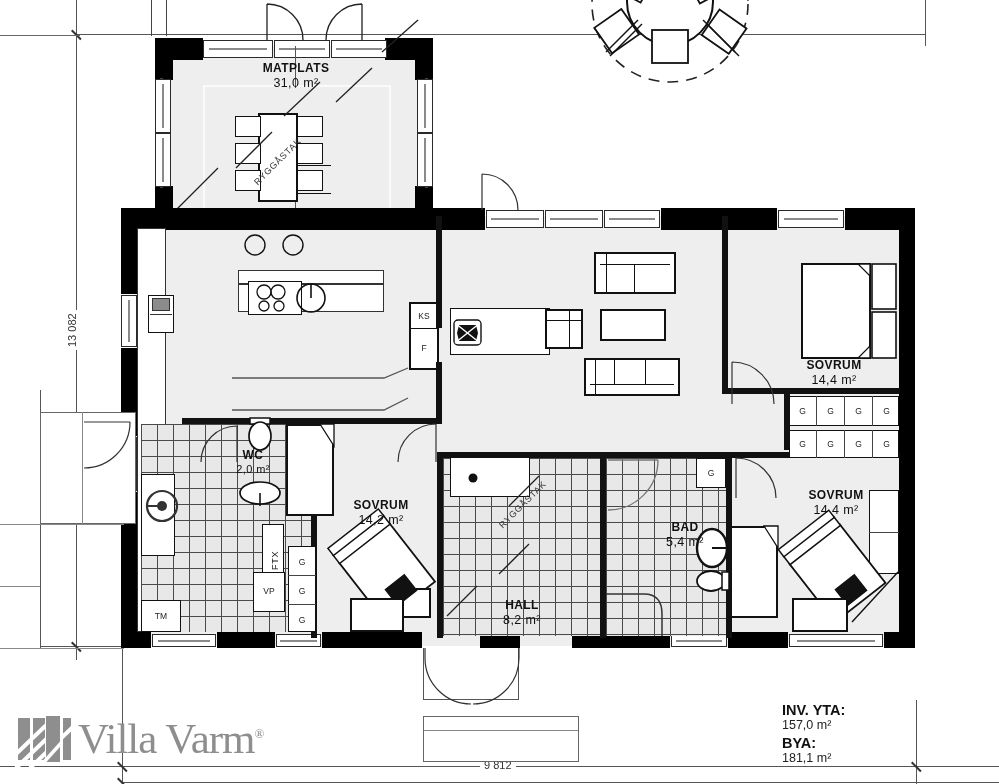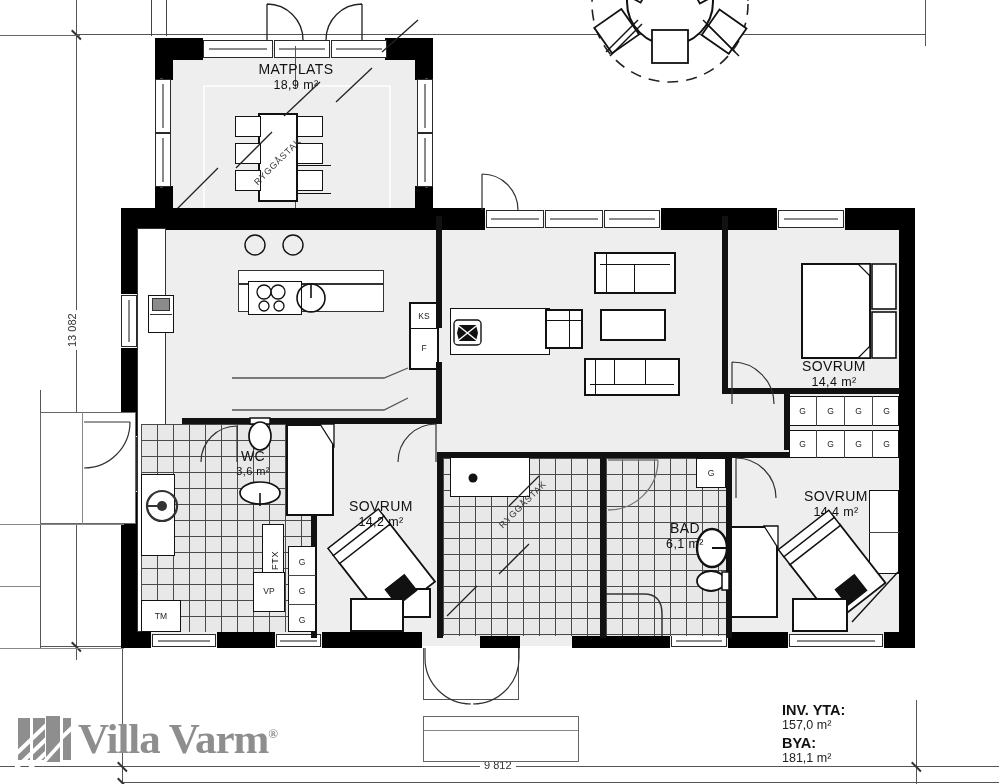--- a/index.html
+++ b/index.html
@@ -72,21 +72,21 @@
   }
   
   .rlabel {
     position: absolute;
     text-align: center;
     color: #111111;
     font-weight: bold;
     letter-spacing: .4px;
     white-space: nowrap;
   }
-  .rname { font-size: 14px; font-weight: normal; }
+  .rname { font-size: 12px; font-weight: bold; }
   .rarea { font-size: 12.5px; font-weight: normal; margin-top: 1px; }
   .minilabel {
     position: absolute;
     font-size: 8.5px;
     color: #222222;
     text-align: center;
     white-space: nowrap;
   }
   .ridge {
     position: absolute;
@@ -119,21 +119,20 @@
   .infokey { font-size: 14.5px; font-weight: bold; color: #111111; }
   .infoval { font-size: 12.5px; color: #222222; margin-bottom: 3px; }
   
   #logo { position: absolute; left: 16px; top: 714px; display: flex; align-items: center; }
   #logotext {
     font-family: "Liberation Serif", serif;
     font-size: 43px;
     color: #8e8e8e;
     letter-spacing: -1px;
     line-height: 1;
-    font-weight: bold;
   }
   #logoreg { font-size: 13px; vertical-align: super; color: #8e8e8e; }
   
   .win {
     position: absolute;
     background: #ffffff;
     border: 1.2px solid #2a2a2a;
   }
   .win::after {
     content:"";
@@ -246,21 +245,21 @@
       <line x1="70" y1="122" x2="106" y2="86"></line>
       <line x1="118" y1="70" x2="154" y2="36"></line>
       <line x1="170" y1="56" x2="206" y2="22"></line>
       <line x1="216" y1="6" x2="252" y2="-26"></line>
     </g>
   </svg>
   <div class="ridge" style="left:252px; top:180px; transform:rotate(-45deg);">RYGGÅSTAK</div>
 
   <div class="rlabel" style="left:196px; top:61px; width:200px;">
     <div class="rname">MATPLATS</div>
-    <div class="rarea">18,9 m²</div>
+    <div class="rarea">31,0 m²</div>
   </div>
 
   <div class="room" style="left:135px; top:216px; width:780px; height:430px;"></div>
 
   <div class="wall" style="left:121px; top:208px; width:364px; height:22px;"></div>
   <div class="wall" style="left:661px; top:208px; width:116px; height:22px;"></div>
   <div class="wall" style="left:845px; top:208px; width:70px;  height:22px;"></div>
   <div class="wall" style="left:899px; top:208px; width:16px;  height:440px;"></div>
   <div class="wall" style="left:121px; top:208px; width:16px;  height:86px;"></div>
   <div class="wall" style="left:121px; top:348px; width:16px;  height:88px;"></div>
@@ -394,21 +393,21 @@
   <svg style="left:242px; top:418px; width:36px; height:36px;">
     <rect x="8" y="0" width="20" height="6" fill="#fff" stroke="#111" stroke-width="1.5"></rect>
     <ellipse cx="18" cy="18" rx="11" ry="14" fill="#fff" stroke="#111" stroke-width="1.7"></ellipse>
   </svg>
   <svg style="left:238px; top:480px; width:44px; height:28px;">
     <ellipse cx="22" cy="13" rx="20" ry="11" fill="#fff" stroke="#111" stroke-width="1.7"></ellipse>
     <line x1="22" y1="13" x2="22" y2="26" stroke="#111" stroke-width="1.6"></line>
   </svg>
   <div class="rlabel" style="left:222px; top:448px; width:62px;">
     <div class="rname">WC</div>
-    <div class="rarea" style="font-size:11px;">3,6 m²</div>
+    <div class="rarea" style="font-size:11px;">2,0 m²</div>
   </div>
 
   <div class="furn" style="left:288px; top:546px; width:28px; height:86px;"></div>
   <div class="line" style="left:288px; top:575px; width:28px; height:1.3px; background:#444;"></div>
   <div class="line" style="left:288px; top:604px; width:28px; height:1.3px; background:#444;"></div>
   <div class="minilabel" style="left:288px; top:557px; width:28px;">G</div>
   <div class="minilabel" style="left:288px; top:586px; width:28px;">G</div>
   <div class="minilabel" style="left:288px; top:615px; width:28px;">G</div>
 
   <div class="furn2" style="left:286px; top:424px; width:48px; height:92px; left:286px;"></div>
@@ -443,40 +442,44 @@
     <circle cx="8" cy="8" r="4.5" fill="#111"></circle>
   </svg>
   <svg style="left:443px; top:458px; width:160px; height:180px;">
     <g stroke="#222" stroke-width="1.3">
       <line x1="4" y1="158" x2="34" y2="128"></line>
       <line x1="56" y1="116" x2="86" y2="86"></line>
       <line x1="66" y1="48" x2="96" y2="18"></line>
     </g>
   </svg>
   <div class="ridge" style="left:497px; top:523px; transform:rotate(-45deg);">RYGGÅSTAK</div>
+  <div class="rlabel" style="left:472px; top:598px; width:100px;">
+    <div class="rname">HALL</div>
+    <div class="rarea">8,2 m²</div>
+  </div>
 
   <div class="furn" style="left:696px; top:458px; width:30px; height:30px;"></div>
   <div class="minilabel" style="left:696px; top:468px; width:30px;">G</div>
   <svg style="left:606px; top:458px; width:60px; height:60px;">
     <path d="M2 2 L52 2 M52 2 A50 50 0 0 1 2 52" fill="none" stroke="#777" stroke-width="1.3"></path>
   </svg>
   <svg style="left:694px; top:528px; width:40px; height:40px;">
     <ellipse cx="18" cy="20" rx="15" ry="19" fill="#fff" stroke="#111" stroke-width="2.4"></ellipse>
     <line x1="18" y1="20" x2="34" y2="20" stroke="#111" stroke-width="2"></line>
   </svg>
   <svg style="left:696px; top:568px; width:36px; height:26px;">
     <ellipse cx="15" cy="13" rx="14" ry="10" fill="#fff" stroke="#111" stroke-width="1.8"></ellipse>
     <rect x="26" y="4" width="7" height="18" fill="#fff" stroke="#111" stroke-width="1.5"></rect>
   </svg>
   <svg style="left:606px; top:592px; width:70px; height:46px;">
     <path d="M0 2 L38 2 Q56 2 56 22 L56 44" fill="none" stroke="#333" stroke-width="1.5"></path>
   </svg>
   <div class="rlabel" style="left:643px; top:520px; width:84px;">
     <div class="rname">BAD</div>
-    <div class="rarea">6,1 m²</div>
+    <div class="rarea">5,4 m²</div>
   </div>
 
   <svg style="left:800px; top:262px; width:98px; height:98px;">
     <rect x="2" y="2" width="68" height="94" fill="#fff" stroke="#111" stroke-width="2"></rect>
     <rect x="72" y="2" width="24" height="45" fill="#fff" stroke="#111" stroke-width="1.6"></rect>
     <rect x="72" y="50" width="24" height="46" fill="#fff" stroke="#111" stroke-width="1.6"></rect>
     <path d="M58 2 L70 2 L70 14 Z" fill="#fff" stroke="#111" stroke-width="1.3"></path>
     <path d="M58 96 L70 96 L70 84 Z" fill="#fff" stroke="#111" stroke-width="1.3"></path>
   </svg>
   <div class="rlabel" style="left:776px; top:358px; width:116px;">

